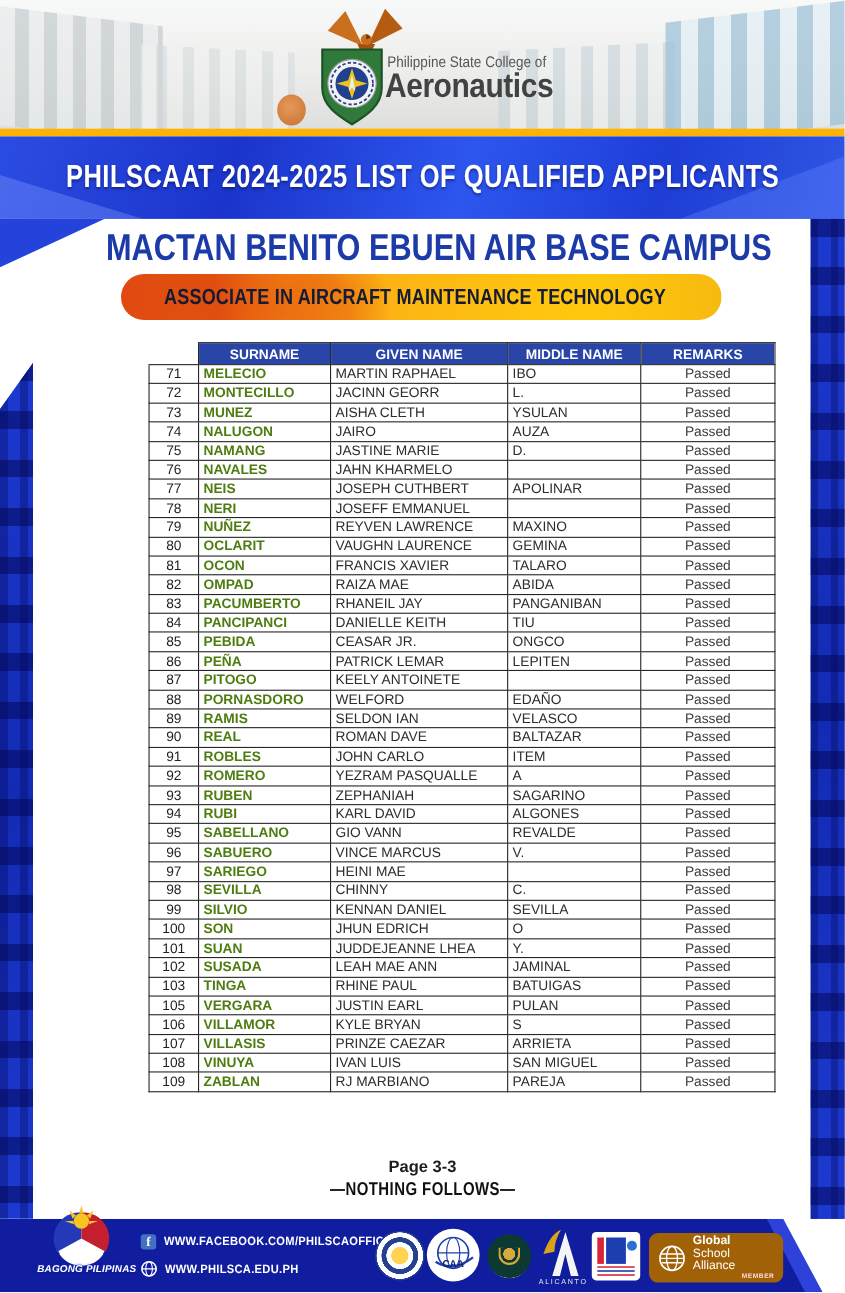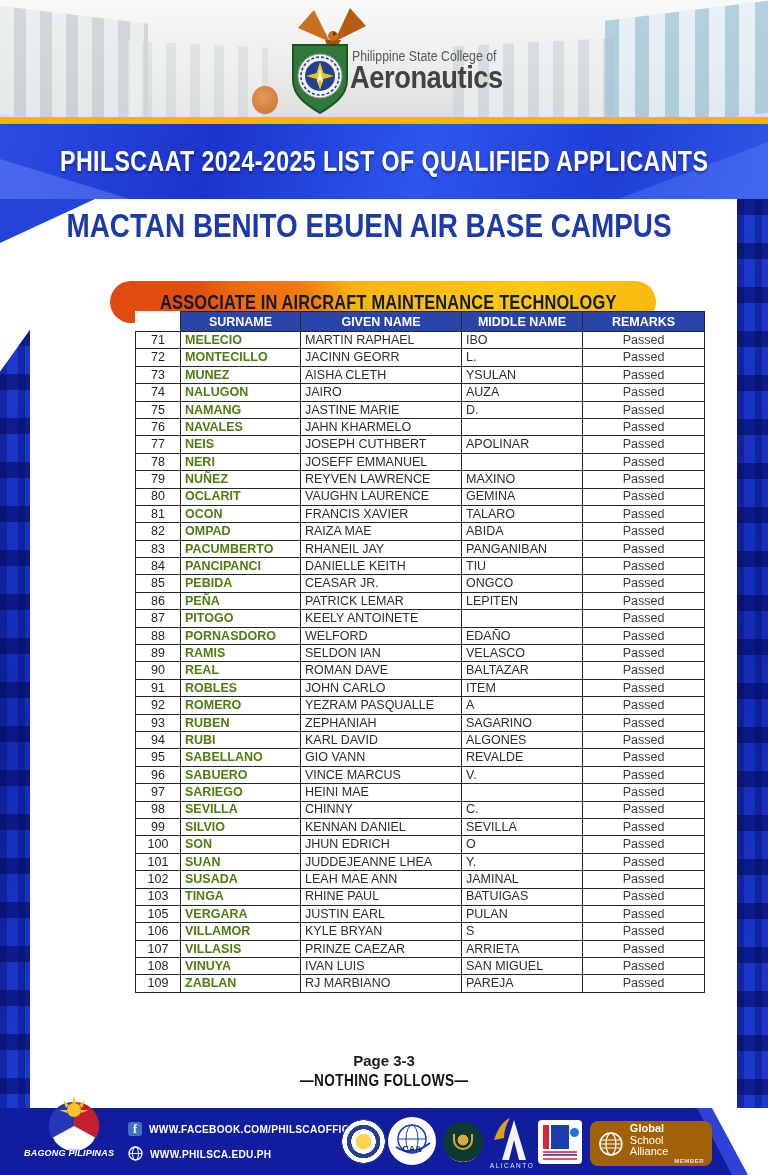--- a/index.html
+++ b/index.html
@@ -49,30 +49,30 @@
   .side-strip { position:absolute; background-color:#1a36c8;
     background-image:
       repeating-linear-gradient(180deg, rgba(4,8,90,.55) 0 16px, rgba(0,0,0,0) 16px 44px),
       repeating-linear-gradient(90deg, rgba(4,8,90,.35) 0 7px, rgba(0,0,0,0) 7px 18px),
       linear-gradient(180deg,#1d3ad0 0%,#132bb4 50%,#1d3ad0 100%); }
   .side-right { left:737px; top:199px; width:31px; height:909px; }
   .side-left  { left:0; top:330px; width:30px; height:778px;
     clip-path:polygon(0 42px,100% 0,100% 100%,0 100%); }
 
   
-  .campus-title { position:absolute; left:0; top:206px; width:768px; text-align:left; }
+  .campus-title { position:absolute; left:0; top:206px; width:768px; text-align:right; }
   .campus-title span { display:inline-block; font-size:34px; font-weight:800; color:#1d3ba8;
     transform:scaleX(.82); white-space:nowrap; letter-spacing:0; }
   .program-pill { position:absolute; left:110px; top:249px; width:546px; height:42px; border-radius:21px;
     background:
       radial-gradient(circle at 8% 70%, rgba(216,55,10,.65) 0 9%, rgba(0,0,0,0) 22%),
       radial-gradient(circle at 22% 25%, rgba(235,100,15,.5) 0 8%, rgba(0,0,0,0) 20%),
       radial-gradient(circle at 33% 75%, rgba(226,80,12,.45) 0 7%, rgba(0,0,0,0) 18%),
       linear-gradient(90deg,#f26a1c 0%,#f8941a 22%,#fdb713 48%,#ffc90e 78%,#f7b90f 100%);
-    display:flex; align-items:center; justify-content:flex-start;margin-top:32px; }
+    display:flex; align-items:center; justify-content:flex-end; }
   .program-pill span { font-size:20px; font-weight:700; color:#141b33; transform:scaleX(.82);
     white-space:nowrap; letter-spacing:.2px; }
 
   
   .list-table { position:absolute; left:105px; top:311px; width:569px; border-collapse:collapse;
     table-layout:fixed; font-size:12.5px;margin-left:30px; }
   .list-table th, .list-table td { border:1px solid #262626; overflow:hidden; white-space:nowrap; }
   .list-table th { height:20px; background:#2945a8; color:#fff; font-weight:700; font-size:12.5px; text-align:center; }
   .list-table th.no-col-header { background:#fff; border-top-color:#fff; border-left-color:#fff; }
   .list-table td { height:17.4px; padding:0 4px; color:#2d2d2d; line-height:1; }
@@ -89,21 +89,21 @@
 
   
   .footer { position:absolute; left:0; top:1108px; width:768px; height:67px; }
   .footer-wedge { position:absolute; inset:0; background:#2e41d8;
     clip-path:polygon(0 0,712px 0,748px 100%,0 100%); }
   .footer-bar { position:absolute; inset:0; background:#101d9f;
     clip-path:polygon(0 0,697px 0,732px 100%,0 100%); }
   .footer-content { position:absolute; inset:0; }
 
   .bagong { position:absolute; left:30px; top:-12px; width:88px; height:76px; }
-  .bagong-label { position:absolute; left:-6px; top:52px; width:100px; text-align:left;
+  .bagong-label { position:absolute; left:-6px; top:52px; width:100px; text-align:right;
     font-size:9px; font-weight:800; font-style:italic; color:#fff; letter-spacing:.2px;
     text-shadow:0 0 2px #1b2bb0,0 0 2px #1b2bb0,0 1px 1px #0a1370; white-space:nowrap; }
 
   .link-row { position:absolute; display:flex; align-items:center; gap:7px; }
   .link-row.fb { left:128px; top:14px; }
   .link-row.web { left:128px; top:38px; }
   .fb-icon { width:14px; height:14px; border-radius:3px; background:#4470c4; color:#fff;
     font-size:12px; font-weight:700; text-align:center; line-height:14px; font-family:"Liberation Serif",serif; }
   .link-text { color:#fff; font-size:11px; font-weight:700; letter-spacing:.3px;
     transform:scaleX(.92); transform-origin:left; white-space:nowrap; }

